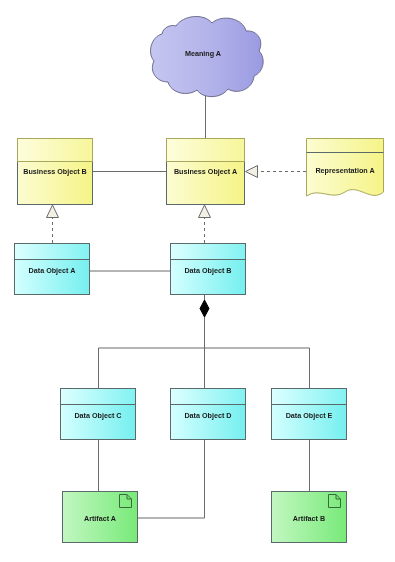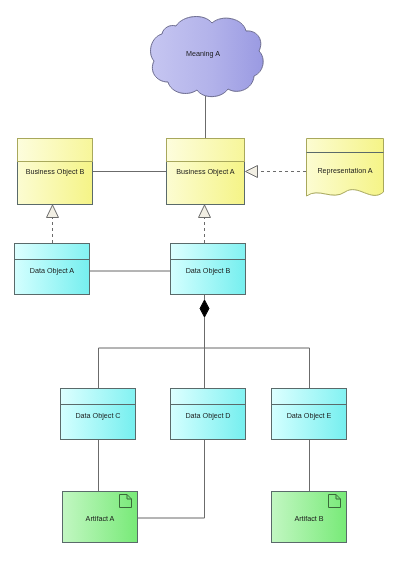--- a/index.html
+++ b/index.html
@@ -10,20 +10,21 @@
   body {
     width: 395px;
     height: 562px;
     font-family: "Liberation Sans", sans-serif;
     overflow: hidden;
   }
   #diagram-root {
     position: relative;
     width: 395px;
     height: 562px;
+    font-weight: bold;
   }
   svg.canvas {
     display: block;
     width: 395px;
     height: 562px;
   }
   .node-label {
     font-family: "Liberation Sans", sans-serif;
     font-size: 7.2px;
     fill: #1a1a1a;

